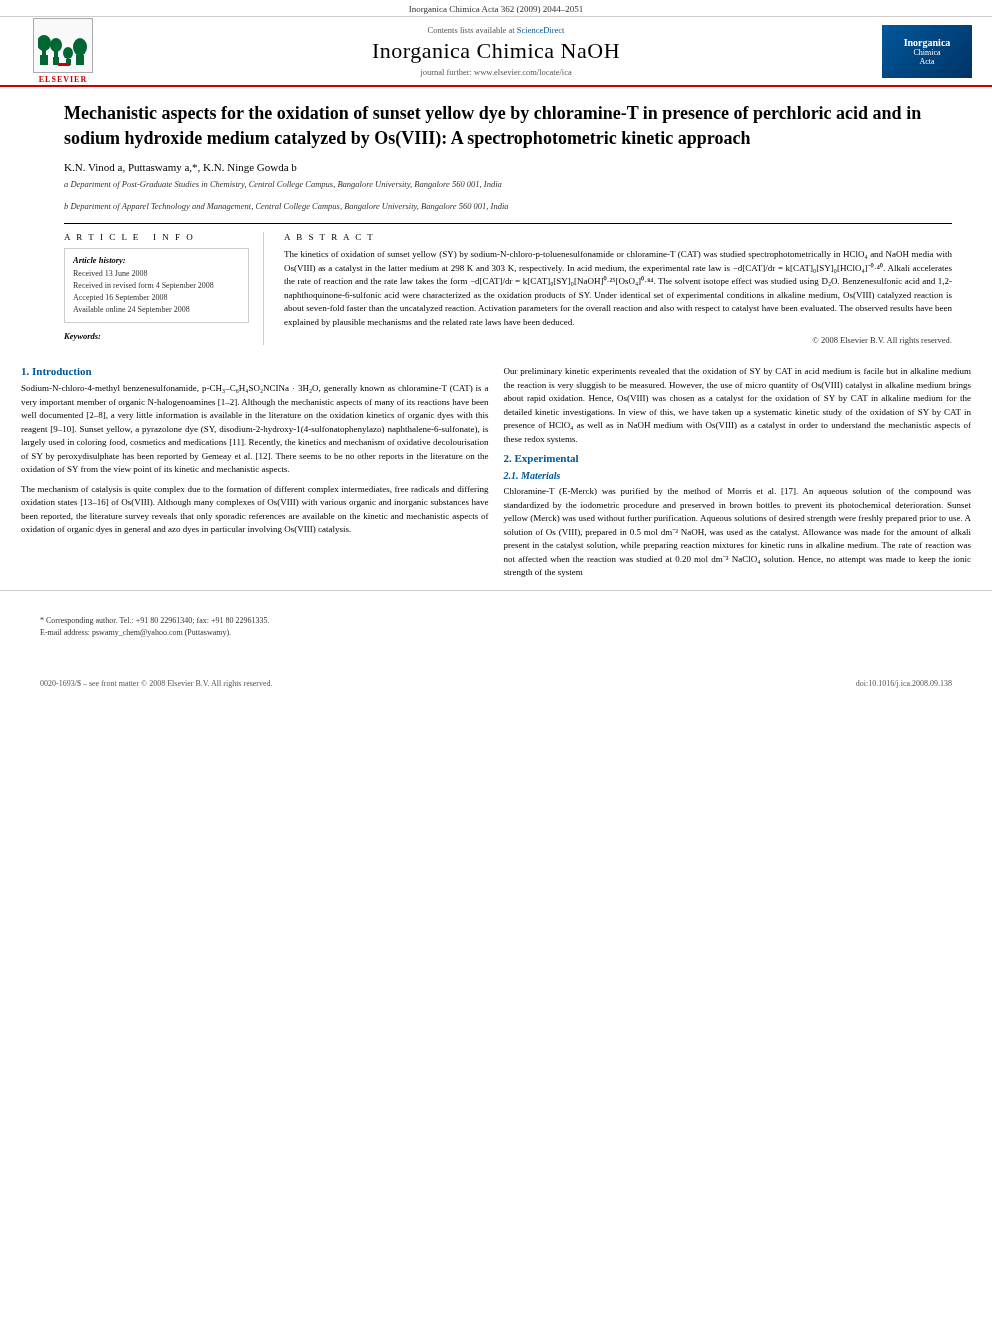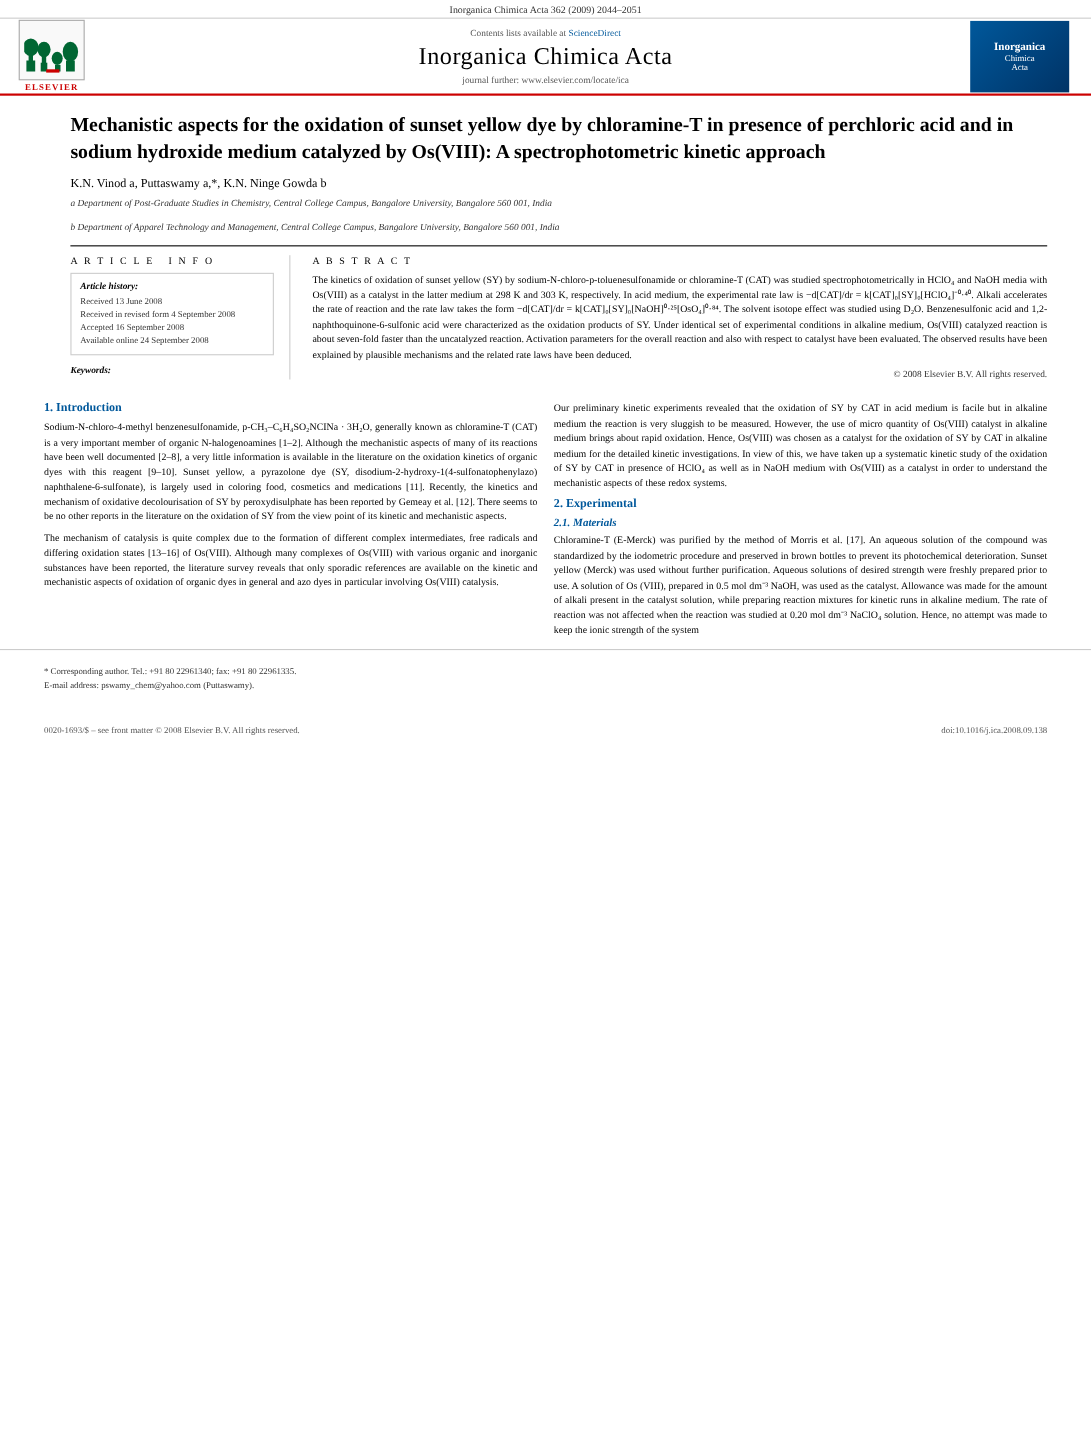--- a/index.html
+++ b/index.html
@@ -25,21 +25,21 @@
       display: flex;
       align-items: center;
       justify-content: center;
       padding: 8px 20px;
       border-bottom: 2px solid #c00;
       position: relative;
     }
 
     .elsevier-logo {
       position: absolute;
-      left: 17px;
+      left: 33px;
       display: flex;
       flex-direction: column;
       align-items: center;
     }
 
     .elsevier-logo-box {
       width: 60px;
       height: 55px;
       border: 1px solid #aaa;
       display: flex;
@@ -83,21 +83,21 @@
     .journal-homepage {
       font-size: 8.5px;
       color: #555;
       margin-top: 3px;
     }
 
     .journal-logo-right {
       position: absolute;
       right: 20px;
       width: 90px;
-      height: 65px;
+      height: 53px;
       background: linear-gradient(135deg, #00589b 0%, #003366 100%);
       display: flex;
       flex-direction: column;
       align-items: center;
       justify-content: center;
       color: #fff;
       font-size: 9px;
       text-align: center;
       padding: 4px;
     }
@@ -215,21 +215,21 @@
       font-size: 8.5px;
       text-align: right;
       margin-top: 6px;
       color: #333;
     }
 
     
     .body-section {
       display: flex;
       gap: 15px;
-      padding: 0 40px;
+      padding: 0 21px;
       margin-top: 10px;
     }
 
     .body-left {
       flex: 1;
     }
 
     .body-right {
       flex: 1;
     }
@@ -252,21 +252,21 @@
 
     .body-text {
       font-size: 9px;
       line-height: 1.5;
       text-align: justify;
       color: #000;
       margin-bottom: 6px;
     }
 
     .footnote-area {
-      padding: 14px 40px;
+      padding: 24px 40px;
       border-top: 1px solid #ccc;
       margin-top: 4px;
     }
 
     .footnote-line {
       font-size: 8px;
       color: #333;
       line-height: 1.5;
     }
 
@@ -306,21 +306,21 @@
       </svg>
     </div>
     <div class="elsevier-text">ELSEVIER</div>
   </div>
 
   <div class="journal-center">
     <div class="sciencedirect-link">
       <span>Contents lists available at</span>
       <a>ScienceDirect</a>
     </div>
-    <div class="journal-title-main">Inorganica Chimica Acta</div>
+    <div class="journal-title-main">Inorganica Chimica NaOH</div>
     <div class="journal-homepage">journal further: www.elsevier.com/locate/ica</div>
   </div>
 
   <div class="journal-logo-right">
     <div class="logo-title">Inorganica</div>
     <div style="font-size:8px;">Chimica</div>
     <div style="font-size:8px;">Acta</div>
   </div>
 </div>
 

